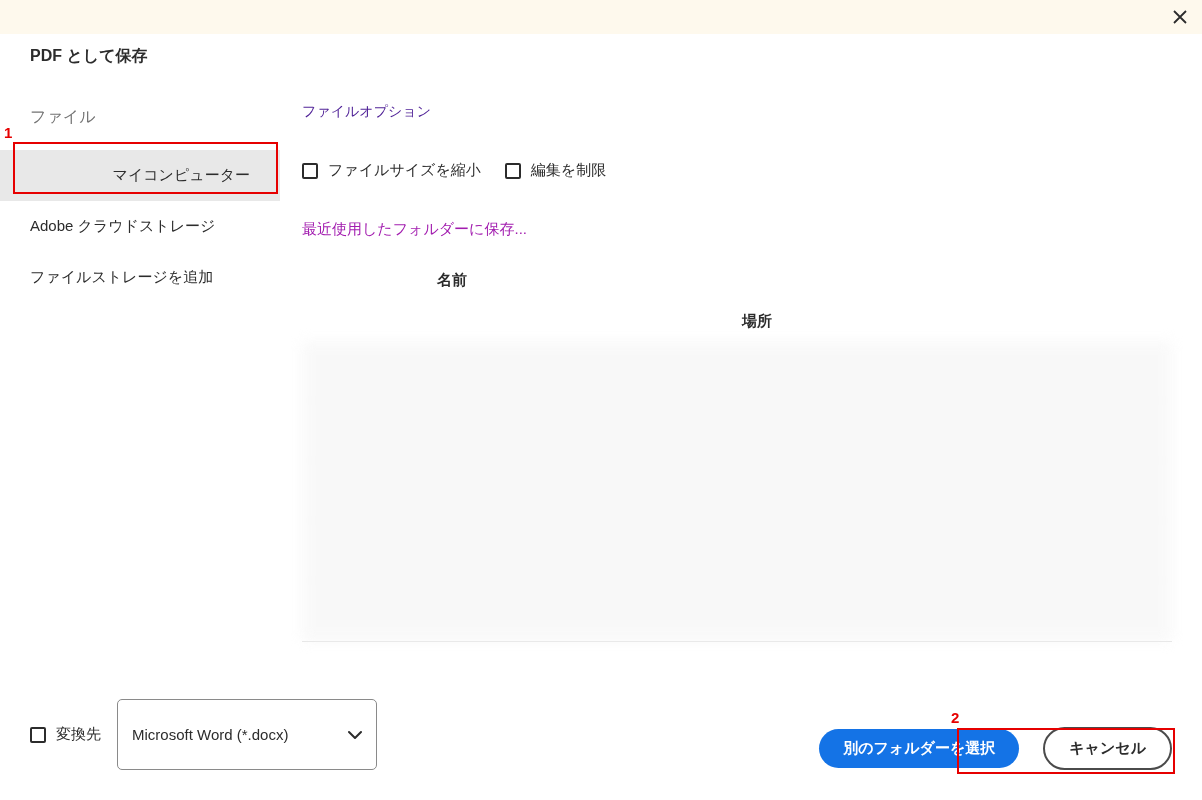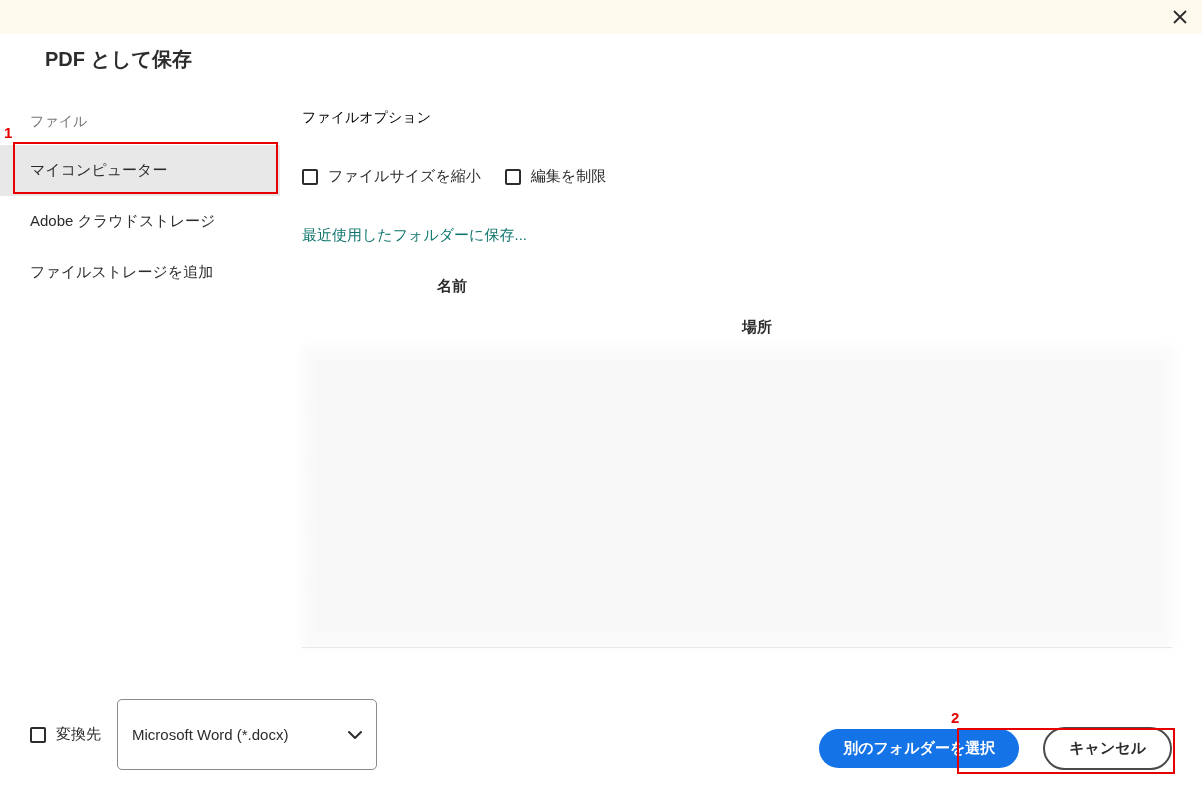--- a/index.html
+++ b/index.html
@@ -21,65 +21,65 @@
     .close-btn {
       position: absolute;
       top: 8px;
       right: 14px;
       font-size: 20px;
       color: #2c2c2c;
       cursor: pointer;
       line-height: 1;
     }
     .dialog-title {
-      font-size: 20px;
+      font-size: 16px;
       font-weight: 700;
       padding: 12px 27px 20px 30px;
       color: #2c2c2c;
-      margin-left: 15px;
     }
     .main-container {
       display: flex;
       margin-top: 10px;
     }
     .sidebar {
       width: 280px;
       flex-shrink: 0;
     }
     .sidebar-heading {
       color: #747474;
-      font-size: 14px;
-      padding: 10px 30px 14px 30px;
+      font-size: 16px;
+      padding: 10px 30px 22px 30px;
     }
     .sidebar-item {
       padding: 16px 30px;
       font-size: 15px;
       color: #2c2c2c;
       cursor: pointer;
     }
     .sidebar-item.active {
       background: #e8e8e8;
+      text-align: right;
     }
     .highlight-box-1 {
       position: absolute;
       border: 2px solid #e60000;
       pointer-events: none;
     }
     .highlight-label {
       position: absolute;
       color: #e60000;
       font-weight: 700;
       font-size: 15px;
     }
     .content {
       flex: 1;
       padding: 6px 30px 0 22px;
     }
     .file-options-heading {
-      color: #000000;
+      color: #4c1d95;
       font-size: 14px;
       margin-bottom: 16px;
     }
     .checkbox-row {
       display: flex;
       gap: 24px;
       margin-bottom: 40px;
       margin-top: 40px;
     }
     .checkbox-group {
@@ -94,21 +94,21 @@
       border: 2px solid #2c2c2c;
       border-radius: 2px;
       display: inline-block;
       flex-shrink: 0;
     }
     .checkbox-label {
       font-size: 15px;
       color: #2c2c2c;
     }
     .recent-heading {
-      color: #0f766e;
+      color: #a21caf;
       font-size: 15px;
       margin-bottom: 20px;
     }
     .recent-table {
       width: 100%;
     }
     .recent-header {
       display: flex;
       padding: 12px 0 10px 0;
     }

